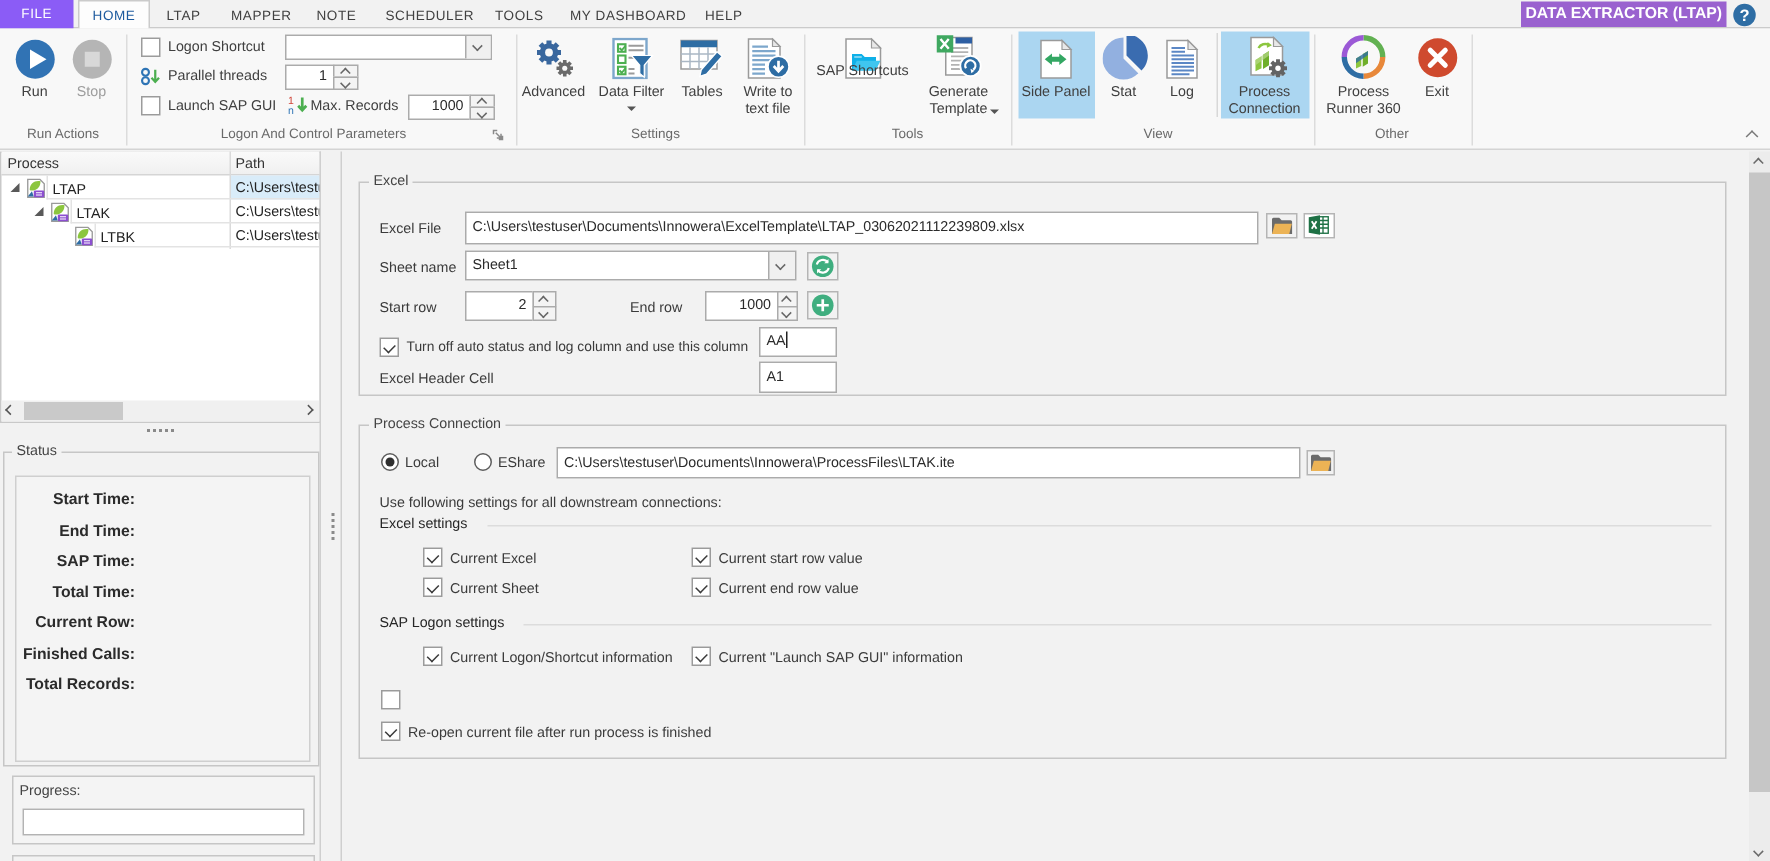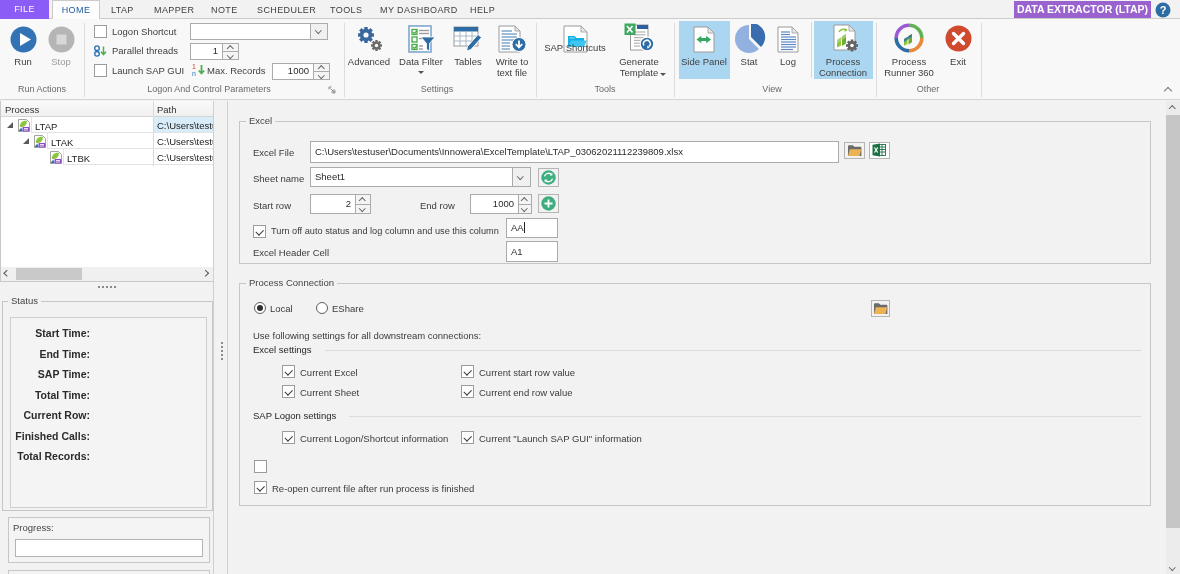--- a/index.html
+++ b/index.html
@@ -440,20 +440,21 @@
 <div class="abs" style="left:253px; top:247px;">Excel Header Cell</div>
 <div class="tbox" style="left:506px; top:241px; width:52px; height:21px; padding-left:4px; line-height:19px;">A1</div>
 
 <div class="gb" style="left:239px; top:283px; width:912px; height:223px;"></div>
 <div class="gblabel" style="left:246px; top:277px;">Process Connection</div>
 
 <div class="radio sel" style="left:254px; top:302px;"></div>
 <div class="abs" style="left:270px; top:303px;">Local</div>
 <div class="radio" style="left:316px; top:302px;"></div>
 <div class="abs" style="left:332px; top:303px;">EShare</div>
+<div class="tbox" style="left:371px; top:298px; width:496px; height:21px; line-height:19px; padding-left:4px;">C:\Users\testuser\Documents\Innowera\ProcessFiles\LTAK.ite</div>
 <div class="iconbtn" style="left:871px; top:300px;"></div>
 <svg class="abs" style="left:873px; top:302px;" width="15" height="13" viewBox="0 0 15 13">
   <path d="M1 12 V2.2 a1 1 0 0 1 1 -1 h3.8 l1.6 1.6 h6 a1 1 0 0 1 1 1 V12 z" fill="#6b6b6b"></path>
   <path d="M1 12 L2.9 5.2 h11.3 L12.5 12 z" fill="#ecb355"></path>
 </svg>
 
 <div class="abs" style="left:253px; top:330px;">Use following settings for all downstream connections:</div>
 <div class="blabel" style="left:253px; top:344px;">Excel settings</div>
 <div class="hline" style="left:325px; top:350px; width:816px;"></div>
 

